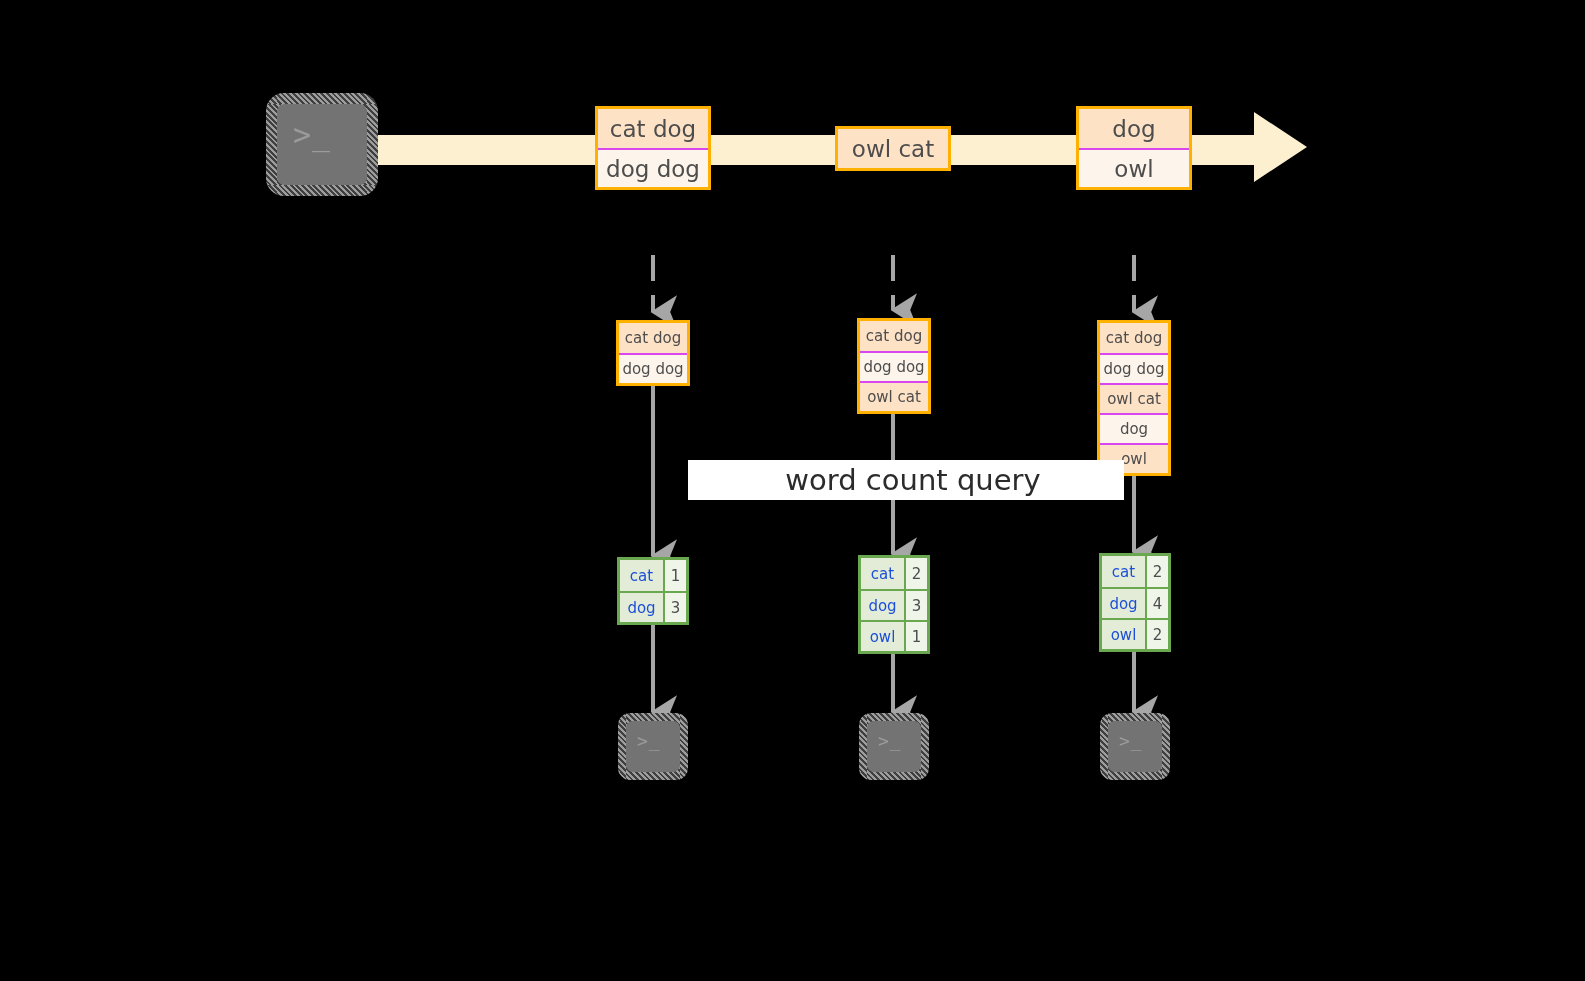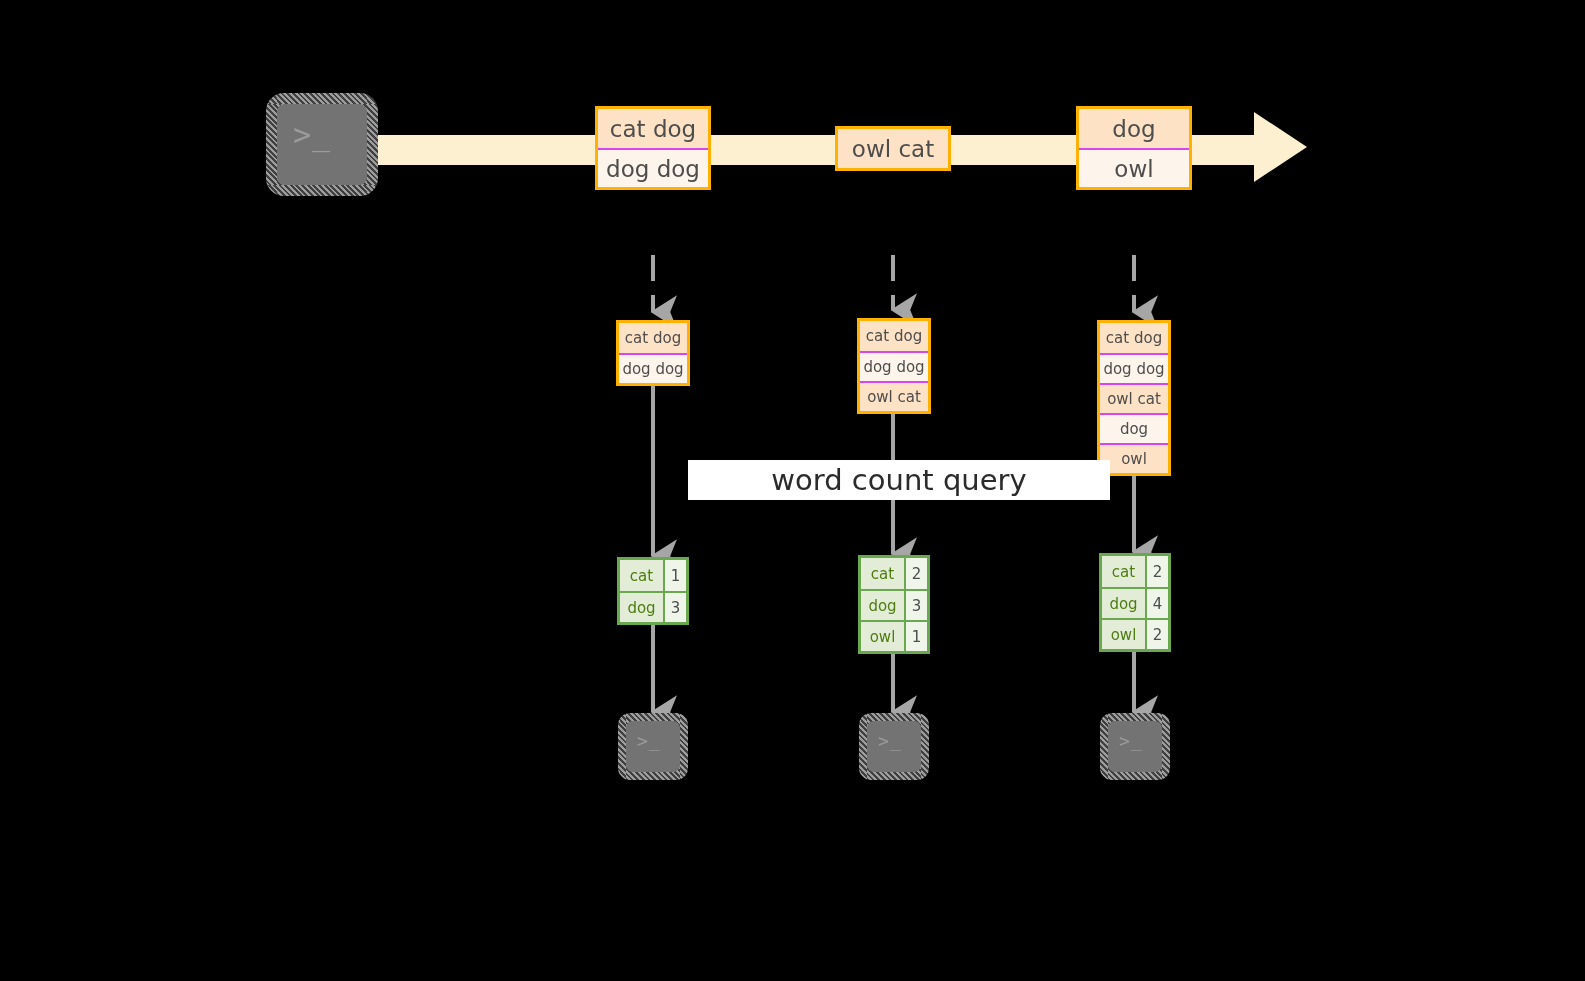--- a/index.html
+++ b/index.html
@@ -100,21 +100,21 @@
     display: flex;
     box-sizing: border-box;
     height: 31px;
     border-top: 2px solid #6aa84f;
   }
   .restable .row:first-child { border-top: none; }
   .restable .row .word {
     flex: 0 0 45px;
     box-sizing: border-box;
     background: #e2ecd7;
-    color: #4d7c0f;
+    color: #1d4ed8;
     font-size: 15px;
     display: flex;
     align-items: center;
     justify-content: center;
     border-right: 2px solid #6aa84f;
   }
   .restable .row .count {
     flex: 1 1 auto;
     box-sizing: border-box;
     background: #f0f5ea;
@@ -196,21 +196,21 @@
   </div>
 
   <div class="recstack mid" style="left:1097px; top:320px; width:74px;">
     <div class="rec shade-a">cat dog</div>
     <div class="rec shade-b">dog dog</div>
     <div class="rec shade-a">owl cat</div>
     <div class="rec shade-b">dog</div>
     <div class="rec shade-a">owl</div>
   </div>
 
-  <div class="query-label" style="left:688px; top:460px; width:422px; height:40px;">
+  <div class="query-label" style="left:688px; top:460px; width:422px; height:40px;padding-left:14px;">
     <span>word count query</span>
   </div>
 
   <div class="restable" style="left:617px; top:557px; width:72px;">
     <div class="row">
       <div class="word">cat</div>
       <div class="count">1</div>
     </div>
     <div class="row">
       <div class="word">dog</div>

